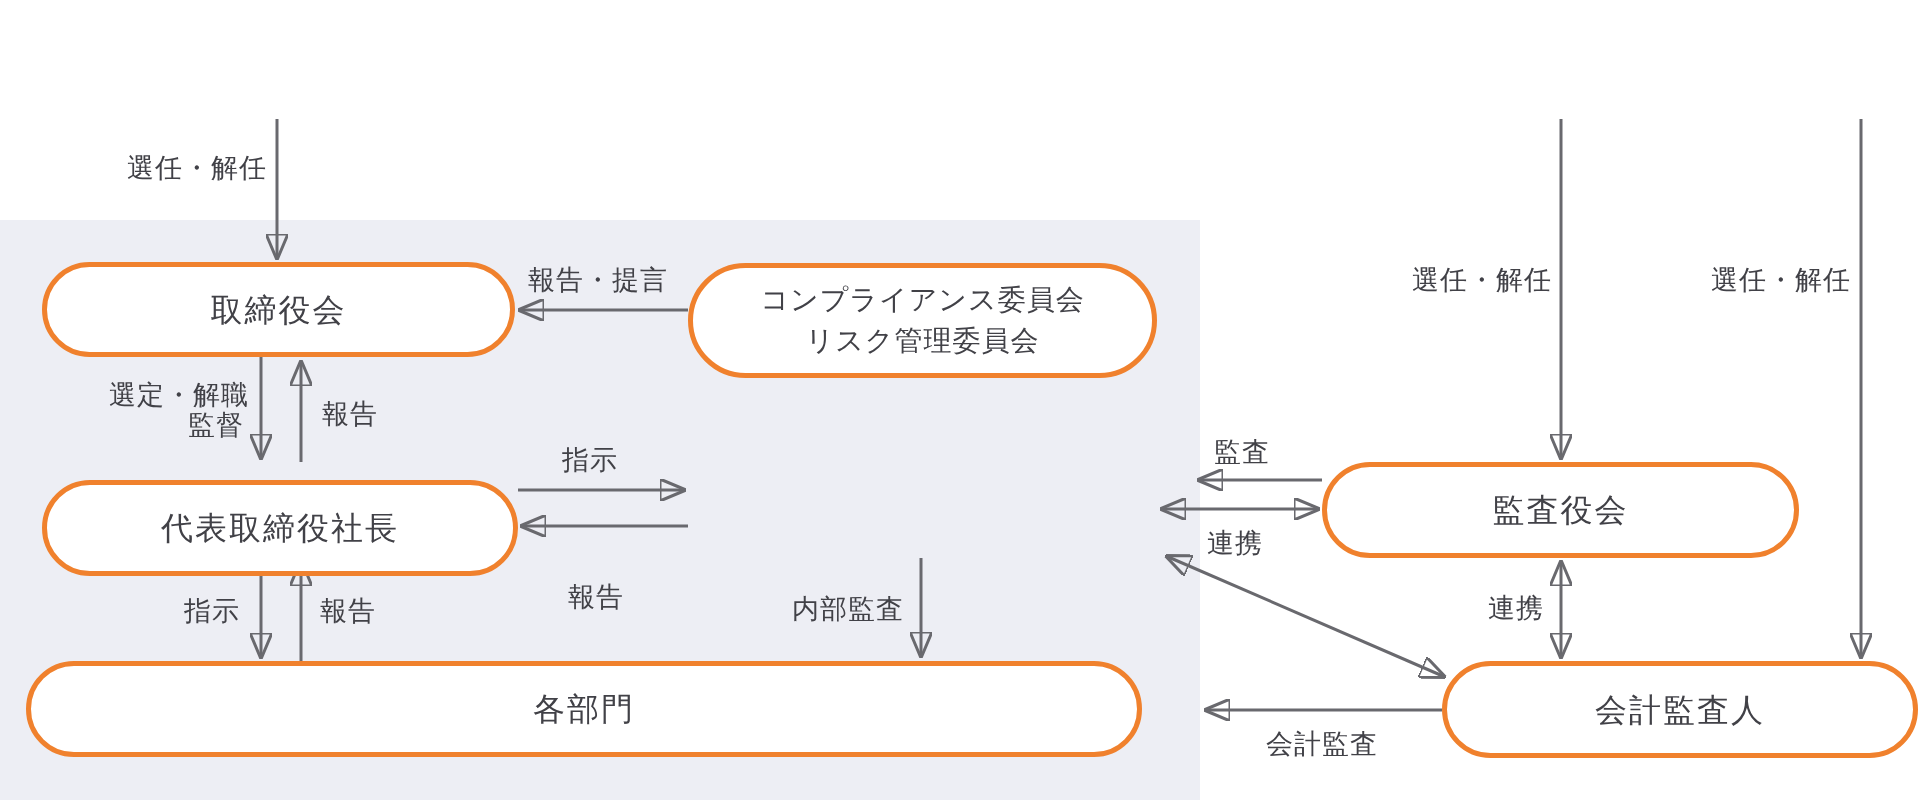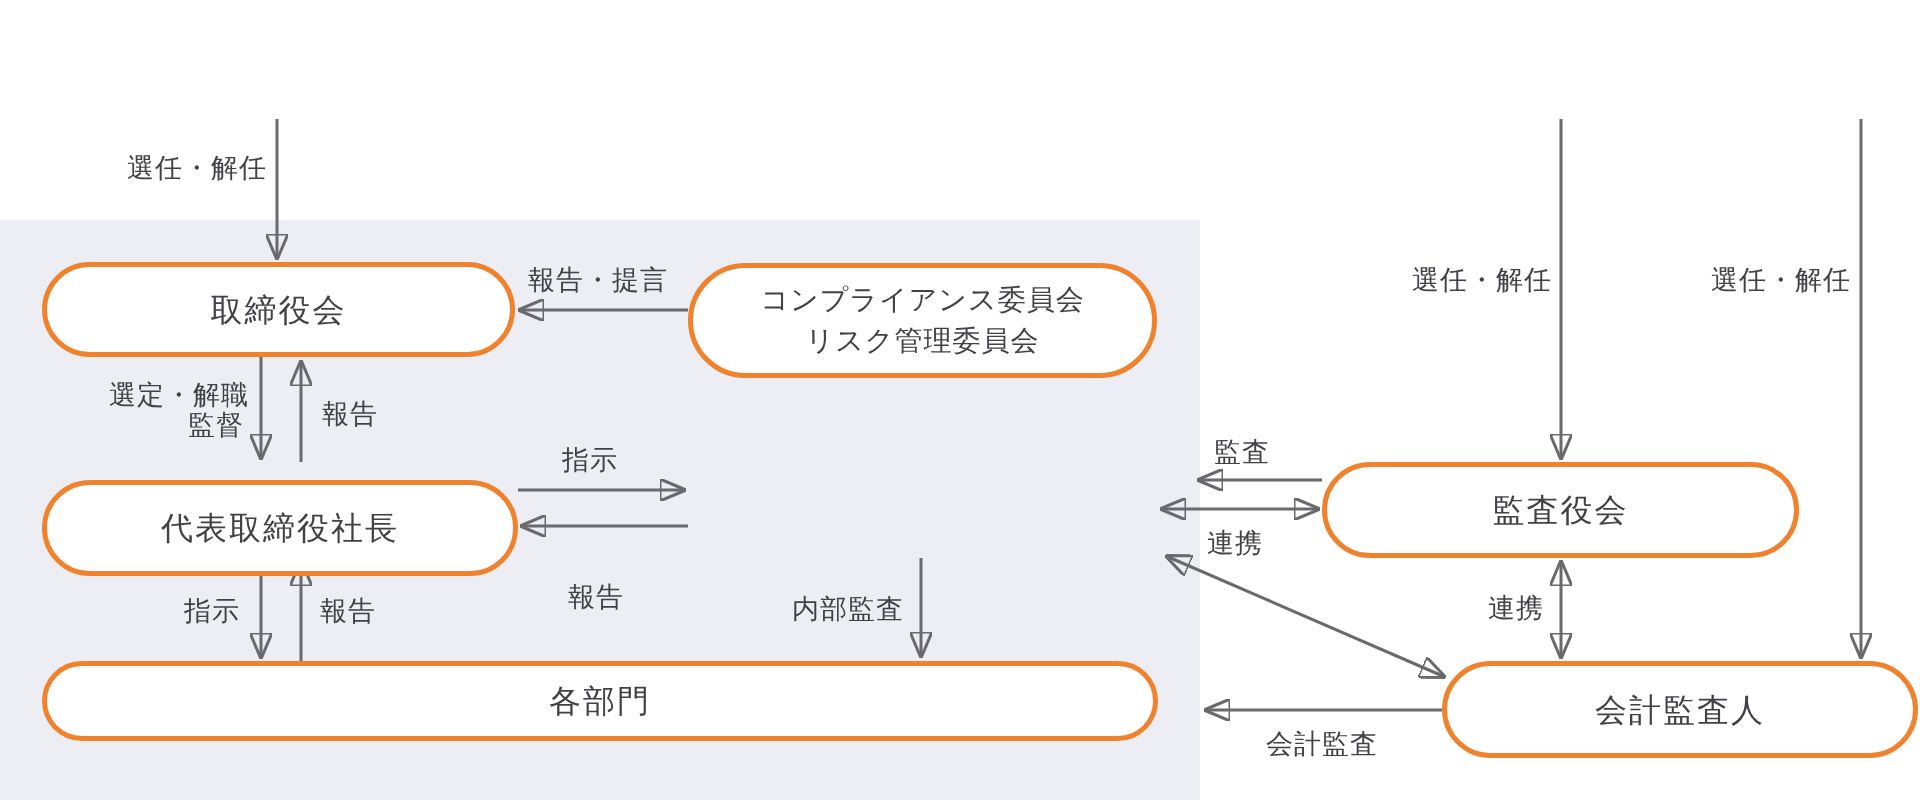--- a/index.html
+++ b/index.html
@@ -27,21 +27,21 @@
   .node{position:absolute;background:var(--box_white);border:5px solid var(--accent_orange);
     border-radius:60px;display:flex;flex-direction:column;align-items:center;justify-content:center;
     font-size:32px;letter-spacing:2px;color:var(--text_dark);line-height:1.25;}
   .node.two-line{font-size:28px;letter-spacing:1px;line-height:1.45;}
 
   .n-board      {left:42px;  top:262px; width:473px;  height:95px;}
   .n-committee  {left:688px; top:263px; width:469px;  height:115px;}
   .n-president  {left:42px;  top:480px; width:476px;  height:96px;}
   .n-internal   {left:688px; top:462px; width:470px;  height:96px;}
   .n-auditboard {left:1322px;top:462px; width:477px;  height:96px;}
-  .n-departments{left:42px;  top:661px; width:1116px; height:80px;}
+  .n-departments{left:26px;  top:661px; width:1116px; height:96px;}
   .n-accounting {left:1442px;top:661px; width:476px;  height:97px;}
 
   .lbl{position:absolute;font-size:27px;letter-spacing:1px;color:var(--text_dark);
     white-space:nowrap;transform:translate(-50%,-50%);}
 </style>
 </head>
 <body>
 
 <div class="stage">
 

